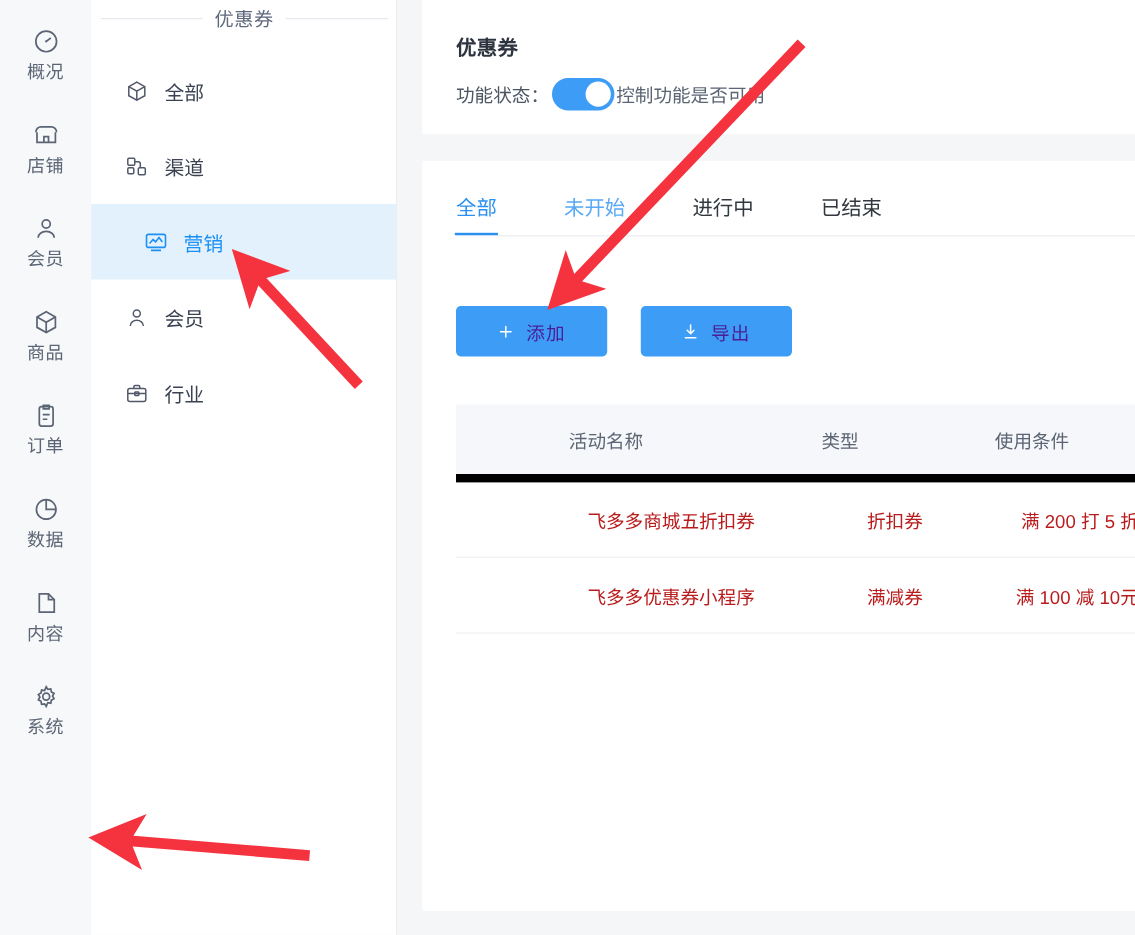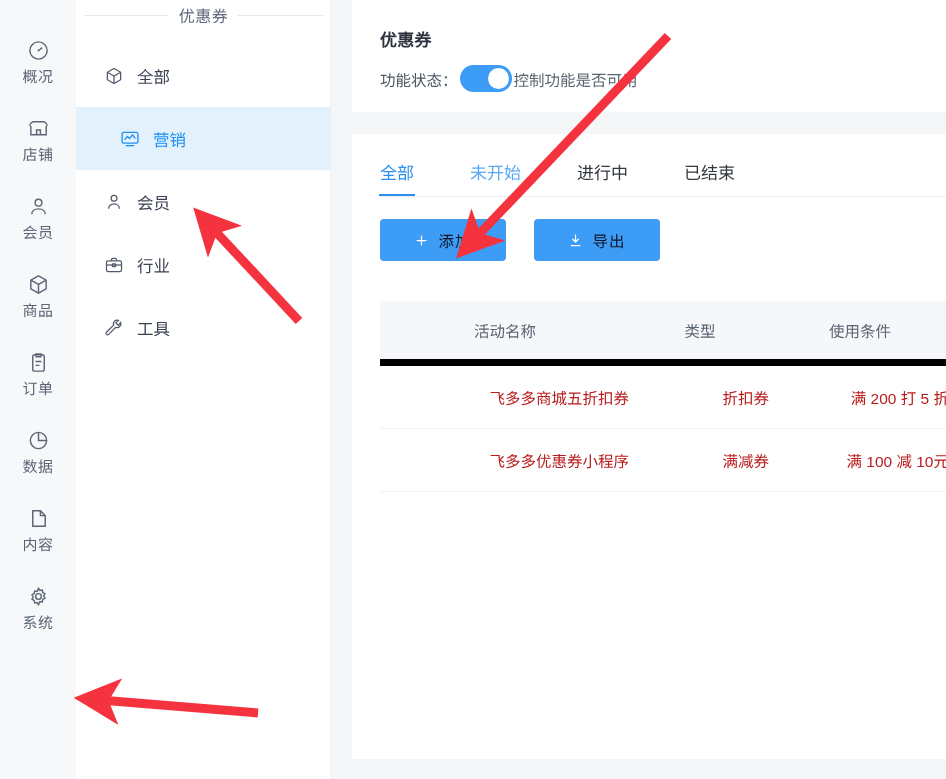--- a/index.html
+++ b/index.html
@@ -34,21 +34,21 @@
     flex-direction: column;
     align-items: stretch;
     padding-top: 6px;
     box-sizing: border-box;
   }
   .rail-item {
     height: 78px;
     display: flex;
     flex-direction: column;
     align-items: center;
-    justify-content: flex-end;
+    justify-content: center;
     gap: 7px;
     color: #5c6575;
     cursor: pointer;
     user-select: none;
   }
   .rail-item .rail-label {
     font-size: 15px;
     line-height: 1;
     letter-spacing: 0.5px;
   }
@@ -225,31 +225,32 @@
     display: flex;
     gap: 28px;
     padding-top: 22px;
   }
   .btn {
     height: 42px;
     min-width: 126px;
     border: none;
     border-radius: 4px;
     background: #3d9cf6;
-    color: #0f172a;
+    color: #4c1d95;
     font-size: 15.5px;
     font-family: inherit;
     display: inline-flex;
     align-items: center;
     justify-content: center;
     gap: 9px;
     cursor: pointer;
     padding: 0 22px;
     box-sizing: border-box;
     letter-spacing: 1px;
+    margin-top: 36px;
   }
   .btn svg { display: block; }
 
   
   .table-wrap {
     margin-top: 40px;
     width: 570px;
   }
   table.data-table {
     width: 570px;
@@ -393,20 +394,31 @@
         <span>
           <svg width="20" height="20" viewBox="0 0 24 24" fill="none" stroke="#51586a" stroke-width="1.5">
             <path d="M12 3l8 4.5v9L12 21l-8-4.5v-9L12 3z"></path>
               <path d="M4 7.5l8 4.5 8-4.5"></path>
               <path d="M12 12v9"></path>
           </svg>
         </span>
         <span>全部</span>
       </div>
 
+      <div class="panel-item">
+        <span>
+          <svg width="20" height="20" viewBox="0 0 24 24" fill="none" stroke="#51586a" stroke-width="1.5">
+            <rect x="3" y="3.5" width="7" height="7" rx="1.2"></rect>
+              <rect x="13.5" y="13" width="7" height="7" rx="1.2"></rect>
+            <path d="M10 7h3.5a2 2 0 0 1 2 2V13"></path>
+              <rect x="3" y="13" width="6" height="6" rx="1.2"></rect>
+          </svg>
+        </span>
+        <span>渠道</span>
+      </div>
 
       <div class="panel-item active">
         <span>
           <svg width="20" height="20" viewBox="0 0 24 24" fill="none" stroke="#1c90f3" stroke-width="1.6">
             <rect x="2.5" y="4" width="19" height="13" rx="2"></rect>
             <path d="M6 12.5l3-3.5 2.5 2.5L15 7l3 4" stroke-linecap="round" stroke-linejoin="round"></path>
             <path d="M7 20h10"></path>
           </svg>
         </span>
         <span>营销</span>
@@ -427,28 +439,20 @@
           <svg width="20" height="20" viewBox="0 0 24 24" fill="none" stroke="#51586a" stroke-width="1.5">
             <rect x="3" y="7" width="18" height="13" rx="2"></rect>
               <path d="M9 7V5.5A1.5 1.5 0 0 1 10.5 4h3A1.5 1.5 0 0 1 15 5.5V7"></path>
             <path d="M3 12h18"></path>
               <rect x="10" y="10.5" width="4" height="3.5" rx="0.6"></rect>
           </svg>
         </span>
         <span>行业</span>
       </div>
 
-      <div class="panel-item">
-        <span>
-          <svg width="20" height="20" viewBox="0 0 24 24" fill="none" stroke="#51586a" stroke-width="1.5" stroke-linecap="round">
-            <path d="M20 5.5a4.5 4.5 0 0 1-5.9 5.7L5.6 19.7a1.8 1.8 0 0 1-2.6-2.6l8.5-8.5A4.5 4.5 0 0 1 17.3 2.9l-3 3 2.9 2.9 2.8-3.3z"></path>
-          </svg>
-        </span>
-        <span>工具</span>
-      </div>
 
     </div>
     <div class="panel-divider"></div>
   </aside>
 
   <main class="main">
 
     <section class="card card-header">
       <h1 class="feature-title">优惠券</h1>
       <div class="status-row">

